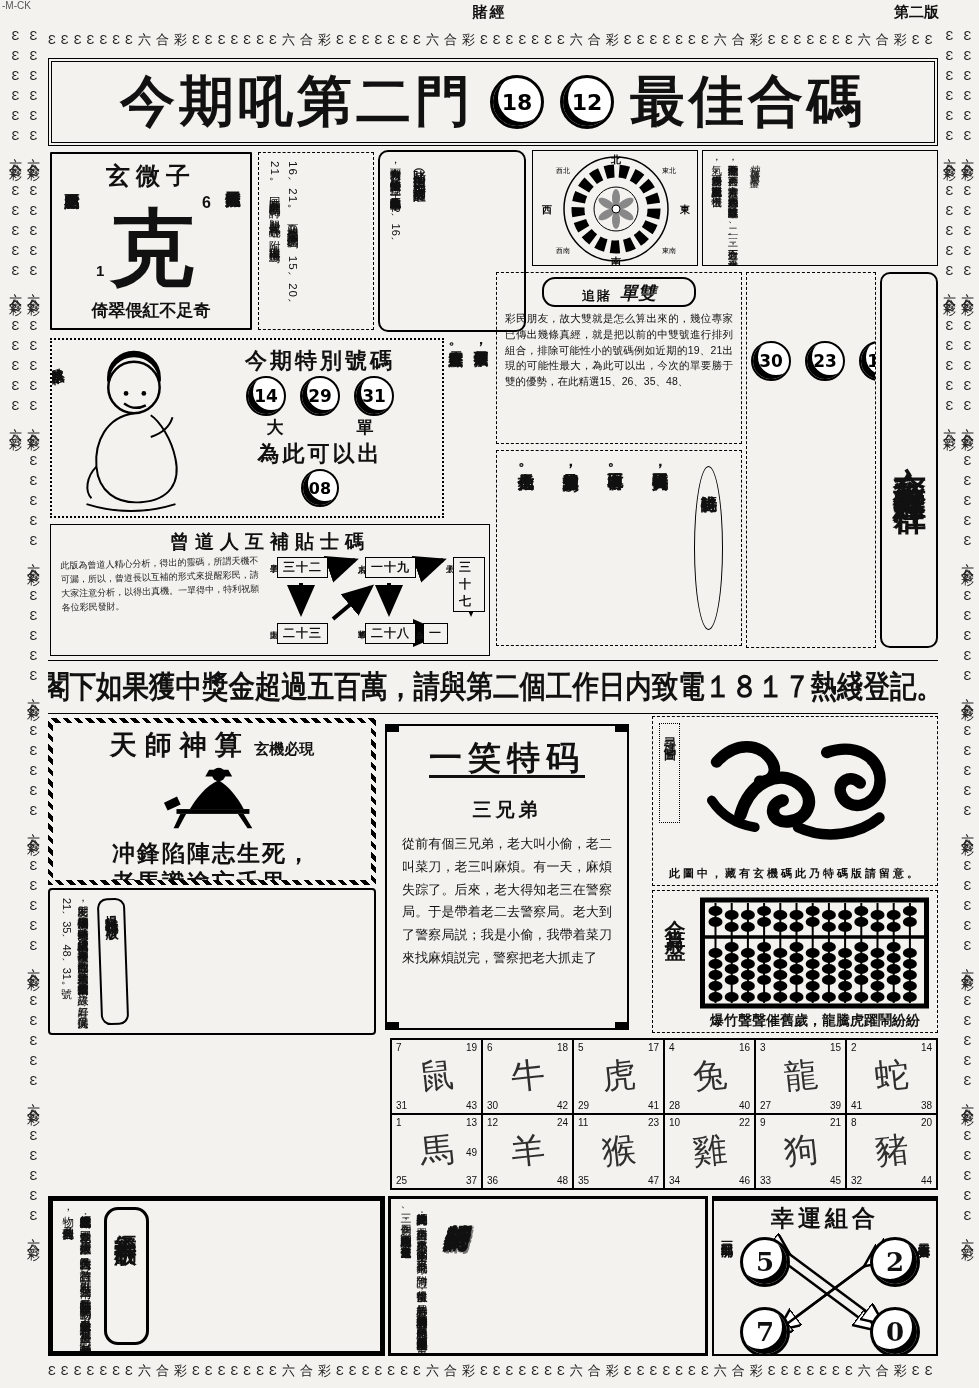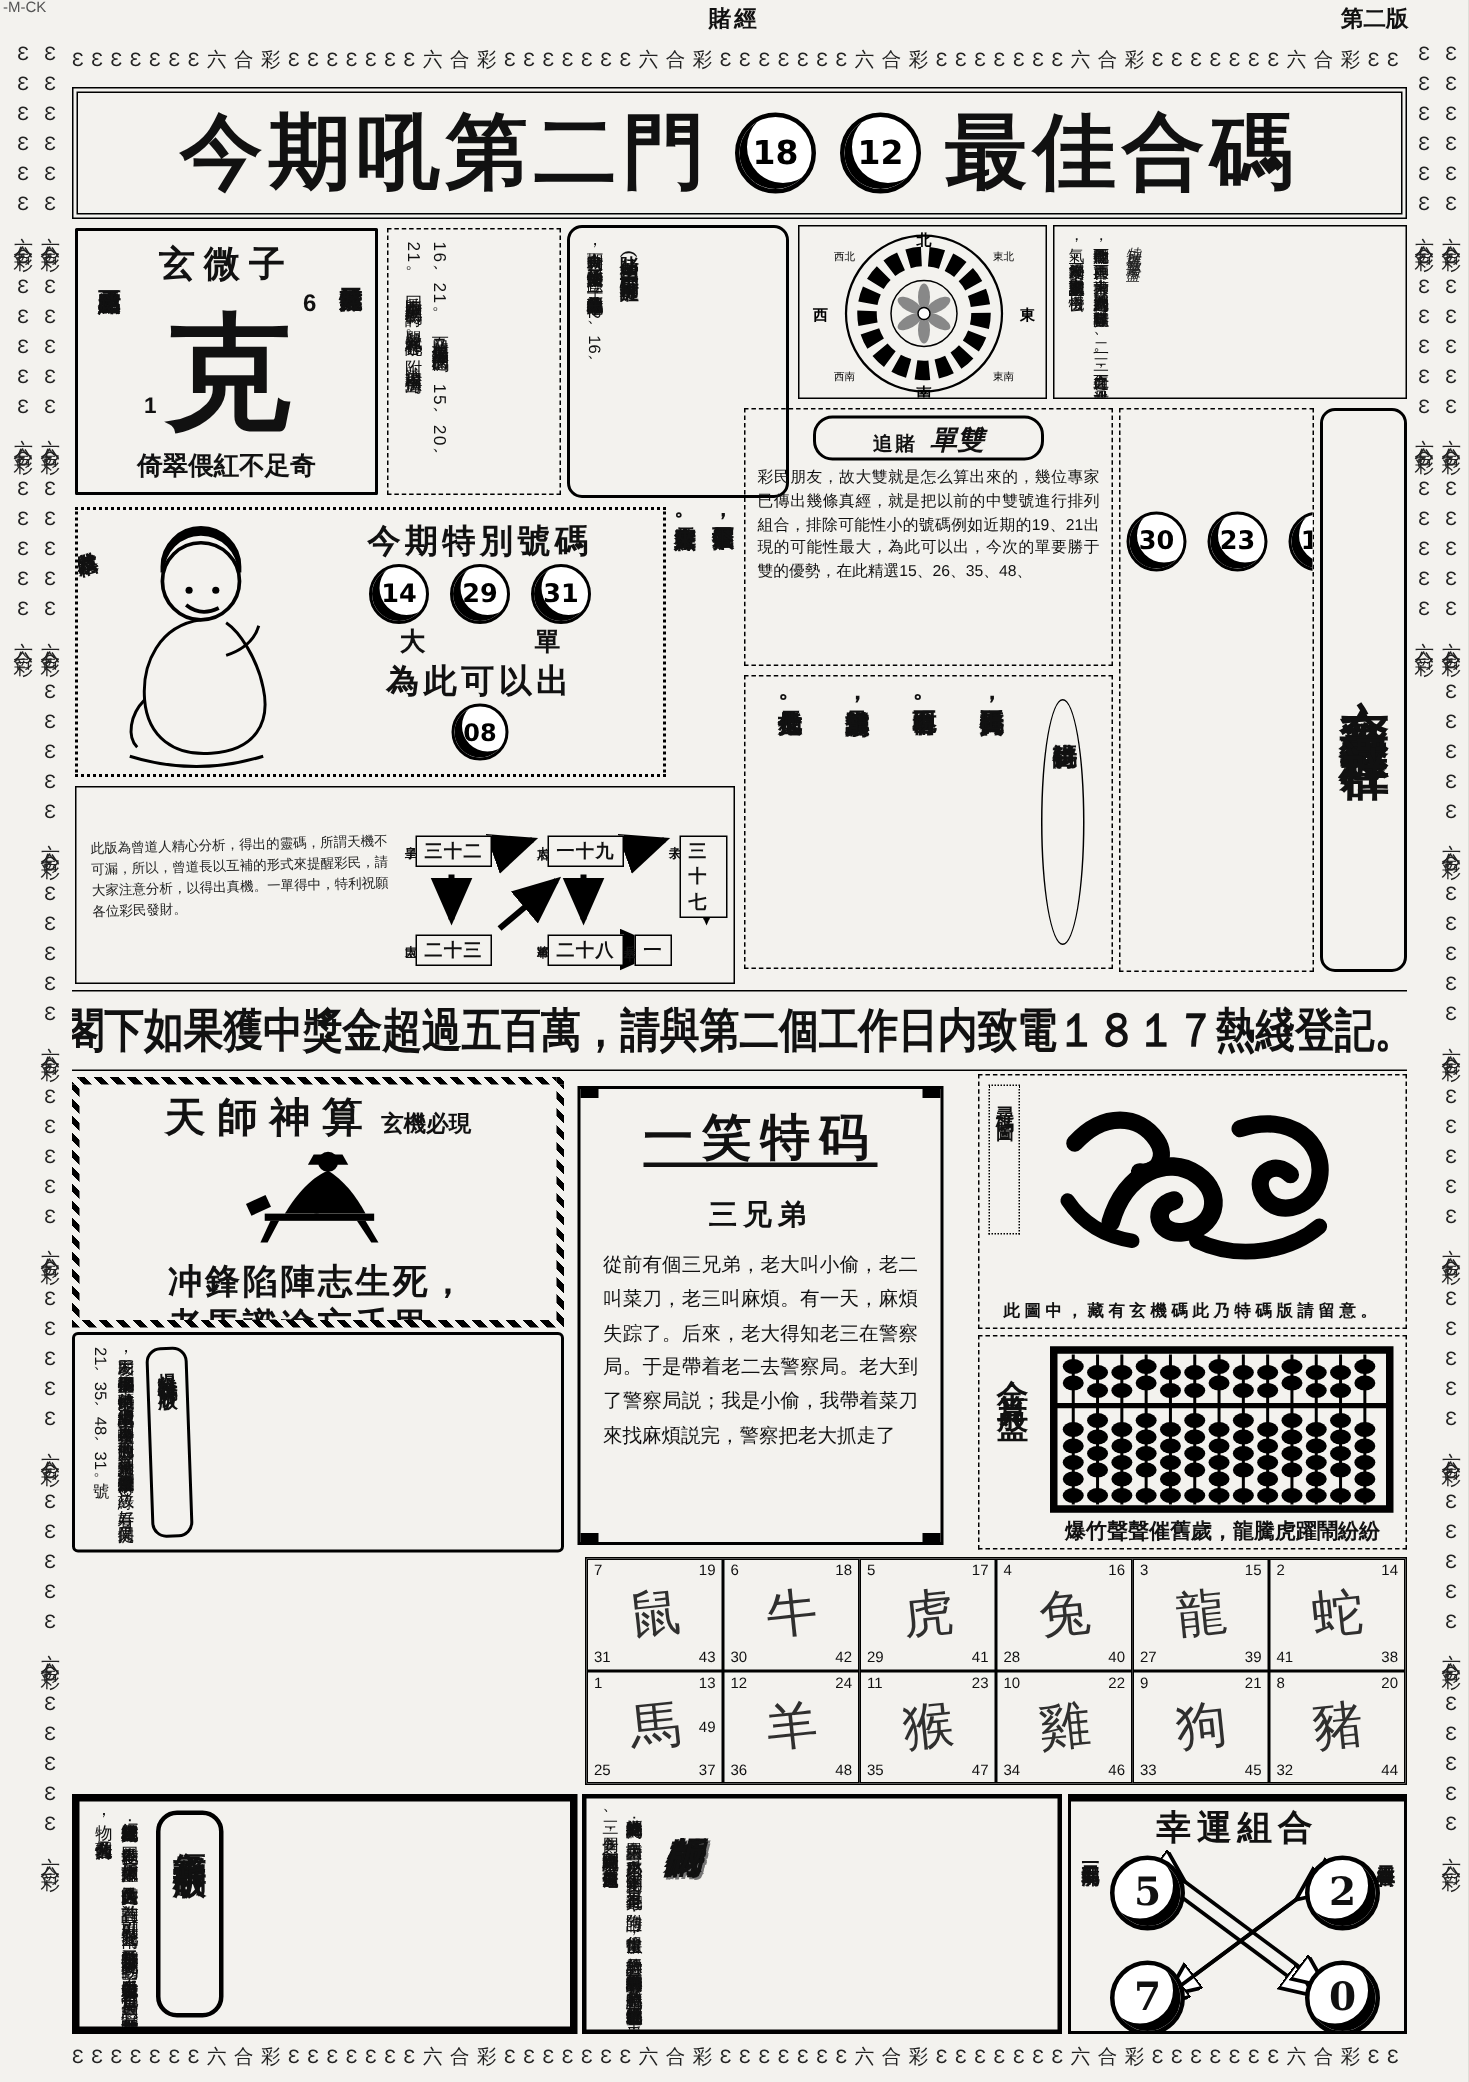--- a/index.html
+++ b/index.html
@@ -335,20 +335,21 @@
         <span class="ball ball-md" style="writing-mode:horizontal-tb">30</span>
       </div>
     </div>
   </div>
 
   <div class="bx" id="community-box">
     <div class="vt" style="text-orientation:upright">六合彩券惠澤社群</div>
   </div>
 
   <div class="bx" id="zeng-box">
+    <div id="zeng-title">曾道人互補貼士碼</div>
     <div id="zeng-para">此版為曾道人精心分析，得出的靈碼，所謂天機不可漏，所以，曾道長以互補的形式來提醒彩民，請大家注意分析，以得出真機。一單得中，特利祝願各位彩民發財。</div>
     <div id="zeng-diagram">
       <svg width="222" height="100" viewBox="0 0 222 100">
         <defs>
           <marker id="ah" markerWidth="9" markerHeight="8" refX="7" refY="3.5" orient="auto">
             <path d="M0,0 L8,3.5 L0,7 z" fill="#000"></path>
           </marker>
         </defs>
         <g stroke="#000" stroke-width="4" marker-end="url(#ah)">
           <line x1="72" y1="14" x2="92" y2="7"></line>

